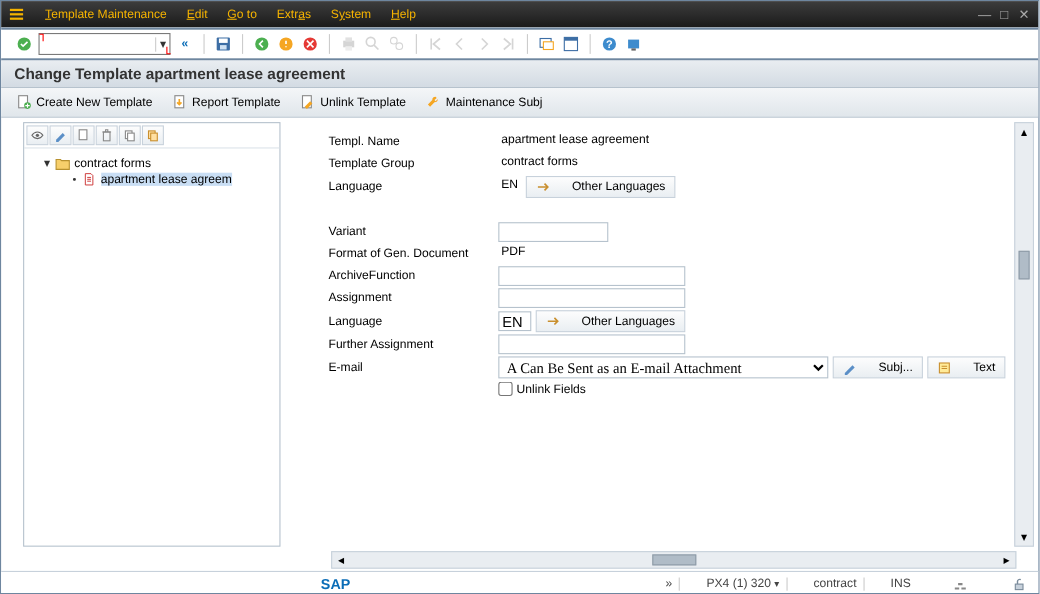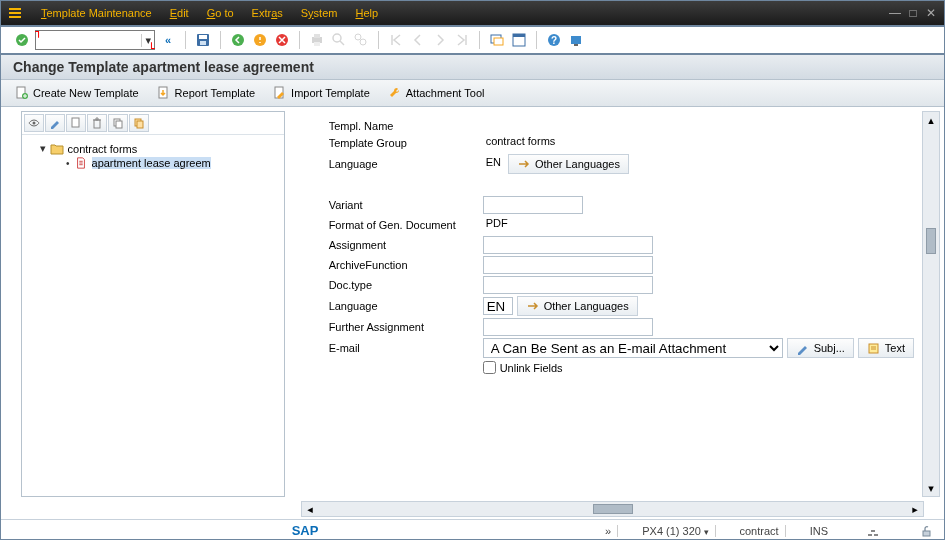--- a/index.html
+++ b/index.html
@@ -97,23 +97,23 @@
     margin-top: 2px;
   }
   .form-row { display: flex; align-items: center; padding: 1px 6px; gap: 4px; }
   .form-label { width: 150px; margin-left: 34px; }
   .form-input { border: 1px solid #b6c2cd; height: 18px; padding: 0 3px; background: #fff; }
   .form-input.small { width: 30px; }
   .form-input.med { width: 170px; }
   .form-input.wide { width: 230px; }
   .form-input.xwide { width: 322px; }
   .form-readonly { height: 18px; padding: 1px 3px; }
-  .inline-btn { display:inline-flex; align-items:center; gap:5px; border:1px solid #c7d1db; background:linear-gradient(#fdfdfd,#e9eef2); height:20px; padding:0 8px; cursor:pointer; }
+  .inline-btn { display:inline-flex; align-items:center; gap:20px; border:1px solid #c7d1db; background:linear-gradient(#fdfdfd,#e9eef2); height:20px; padding:0 8px; cursor:pointer; }
   .inline-btn svg { width:13px; height:13px; }
-  select.form-input { height: 20px; width: 300px; }
+  select.form-input { height: 20px; width: 300px; font-family: Liberation Serif, serif; }
 
   .hscroll-bar { height: 16px; background: #e9edf1; border: 1px solid #c7d1db; margin: 4px 20px 0 300px; display:flex; align-items:center; justify-content:space-between; }
   .hscroll-bar .harrow { width:16px; text-align:center; cursor:pointer; }
   .hscroll-bar .htrack { flex:1; position:relative; }
   .hscroll-bar .hthumb { height:10px; width:40px; background:#b0bcc7; border:1px solid #8f9ca8; margin:0 auto; }
 
   
   .statusbar {
     height: 22px;
     border-top: 1px solid #c7d1db;
@@ -280,27 +280,27 @@
         <rect x="2" y="1" width="8" height="11" fill="#fff" stroke="#888"></rect>
         <path d="M6 4v5M4 7l2 2 2-2" stroke="#f5a623" fill="none" stroke-width="1.5"></path>
       </svg>
     <span>Report Template</span>
   </div>
   <div class="action-btn">
     <svg viewBox="0 0 14 14">
         <rect x="2" y="1" width="8" height="11" fill="#fff" stroke="#888"></rect>
         <path d="M4 11l5-5 2 2-5 5z" fill="#f5a623"></path>
       </svg>
-    <span>Import Template</span>
+    <span>Unlink Template</span>
   </div>
   <div class="action-btn">
     <svg viewBox="0 0 14 14">
         <path d="M9 2a3 3 0 00-3 3l-4 4 2 2 4-4a3 3 0 003-3l-2 2-1-1 2-2z" fill="#f5a623"></path>
       </svg>
-    <span>Attachment Tool</span>
+    <span>Maintenance Subj</span>
   </div>
 </div>
 
 <div class="main">
 
   <div class="left-panel">
     <div class="mini-toolbar">
       <div class="mini-btn">
           <svg width="12" height="12" viewBox="0 0 12 12">
             <path d="M1 6s2-3 5-3 5 3 5 3-2 3-5 3-5-3-5-3z" fill="none" stroke="#666"></path>
@@ -353,20 +353,21 @@
         <span class="label">apartment lease agreem</span>
       </div>
     </div>
   </div>
 
   <div class="right-panel">
     <div class="form-scroll">
       <div style="height:8px"></div>
       <div class="form-row">
         <div class="form-label">Templ. Name</div>
+        <div class="form-readonly" style="width:230px">apartment lease agreement</div>
       </div>
       <div class="form-row">
         <div class="form-label">Template Group</div>
         <div class="form-readonly" style="width:230px">contract forms</div>
       </div>
       <div class="form-row">
         <div class="form-label">Language</div>
         <div class="form-readonly small">EN</div>
         <div class="inline-btn">
           <svg viewBox="0 0 13 13">
@@ -380,29 +381,25 @@
       <div style="height:6px"></div>
       <div class="form-row">
         <div class="form-label">Variant</div>
         <input class="form-input" style="width: 100px;" value="">
       </div>
       <div class="form-row">
         <div class="form-label">Format of Gen. Document</div>
         <div class="form-readonly" style="width:60px">PDF</div>
       </div>
       <div class="form-row">
-        <div class="form-label">Assignment</div>
-        <input class="form-input med" value="" style="">
-      </div>
-      <div class="form-row">
         <div class="form-label">ArchiveFunction</div>
         <input class="form-input med" value="" style="">
       </div>
       <div class="form-row">
-        <div class="form-label">Doc.type</div>
+        <div class="form-label">Assignment</div>
         <input class="form-input med" value="" style="">
       </div>
       <div class="form-row">
         <div class="form-label">Language</div>
         <input class="form-input small" value="EN" style="">
         <div class="inline-btn">
           <svg viewBox="0 0 13 13">
               <path d="M2 6h8M8 3l3 3-3 3" stroke="#c98f2e" fill="none" stroke-width="1.5"></path>
             </svg>
           <span>Other Languages</span>

